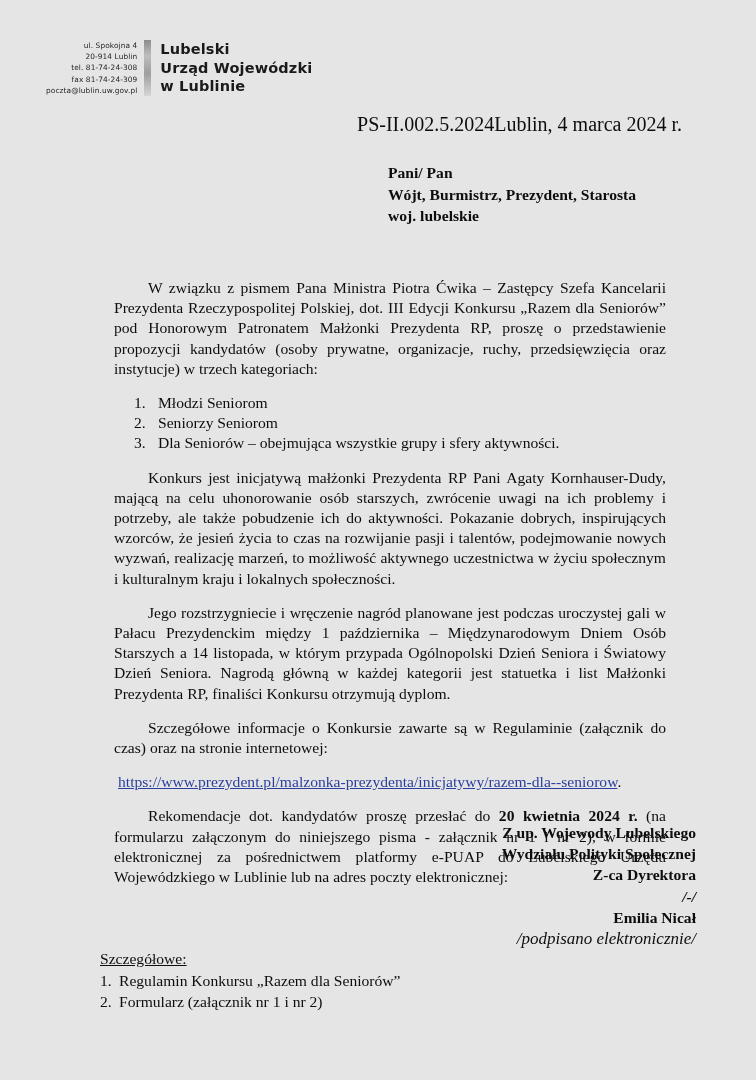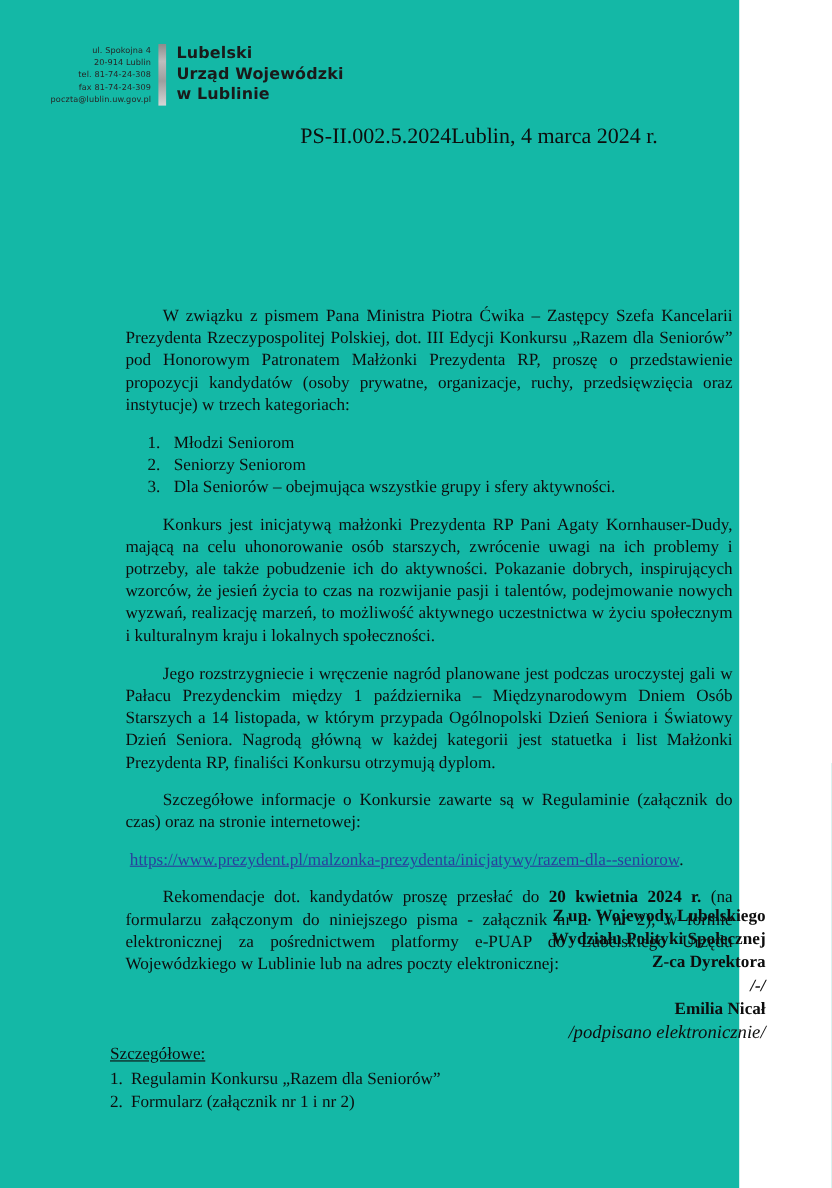--- a/index.html
+++ b/index.html
@@ -10,24 +10,24 @@
   }
   body {
     width: 756px;
     height: 1080px;
     position: relative;
     font-family: "Liberation Serif", "DejaVu Serif", serif;
     color: #0d0d0d;
     overflow: hidden;
   }
   .page {
-    width: 672px;
+    width: 756px;
     height: 1080px;
     position: relative;
-    background: #14b8a6;
+    background: #e5e5e5;
     box-sizing: border-box;
   }
 
   
   .letterhead {
     position: absolute;
     top: 40px;
     left: 46px;
     display: flex;
     align-items: center;
@@ -189,20 +189,25 @@
       <div>Urząd Wojewódzki</div>
       <div>w Lublinie</div>
     </div>
   </div>
 
   <div class="refline">
     <span>PS-II.002.5.2024</span>
     <span>Lublin, 4 marca 2024 r.</span>
   </div>
 
+  <div class="addressee">
+    <div>Pani/ Pan</div>
+    <div>Wójt, Burmistrz, Prezydent, Starosta</div>
+    <div>woj. lubelskie</div>
+  </div>
 
   <div class="body-block">
 
     <p class="para">W związku z pismem Pana Ministra Piotra Ćwika – Zastępcy Szefa Kancelarii Prezydenta Rzeczypospolitej Polskiej, dot. III Edycji Konkursu „Razem dla Seniorów” pod Honorowym Patronatem Małżonki Prezydenta RP, proszę o przedstawienie propozycji kandydatów (osoby prywatne, organizacje, ruchy, przedsięwzięcia oraz instytucje) w trzech kategoriach:</p>
 
     <ul class="olist">
       <li>
         <span class="num">1.</span>
         <span>Młodzi Seniorom</span>
       </li>

